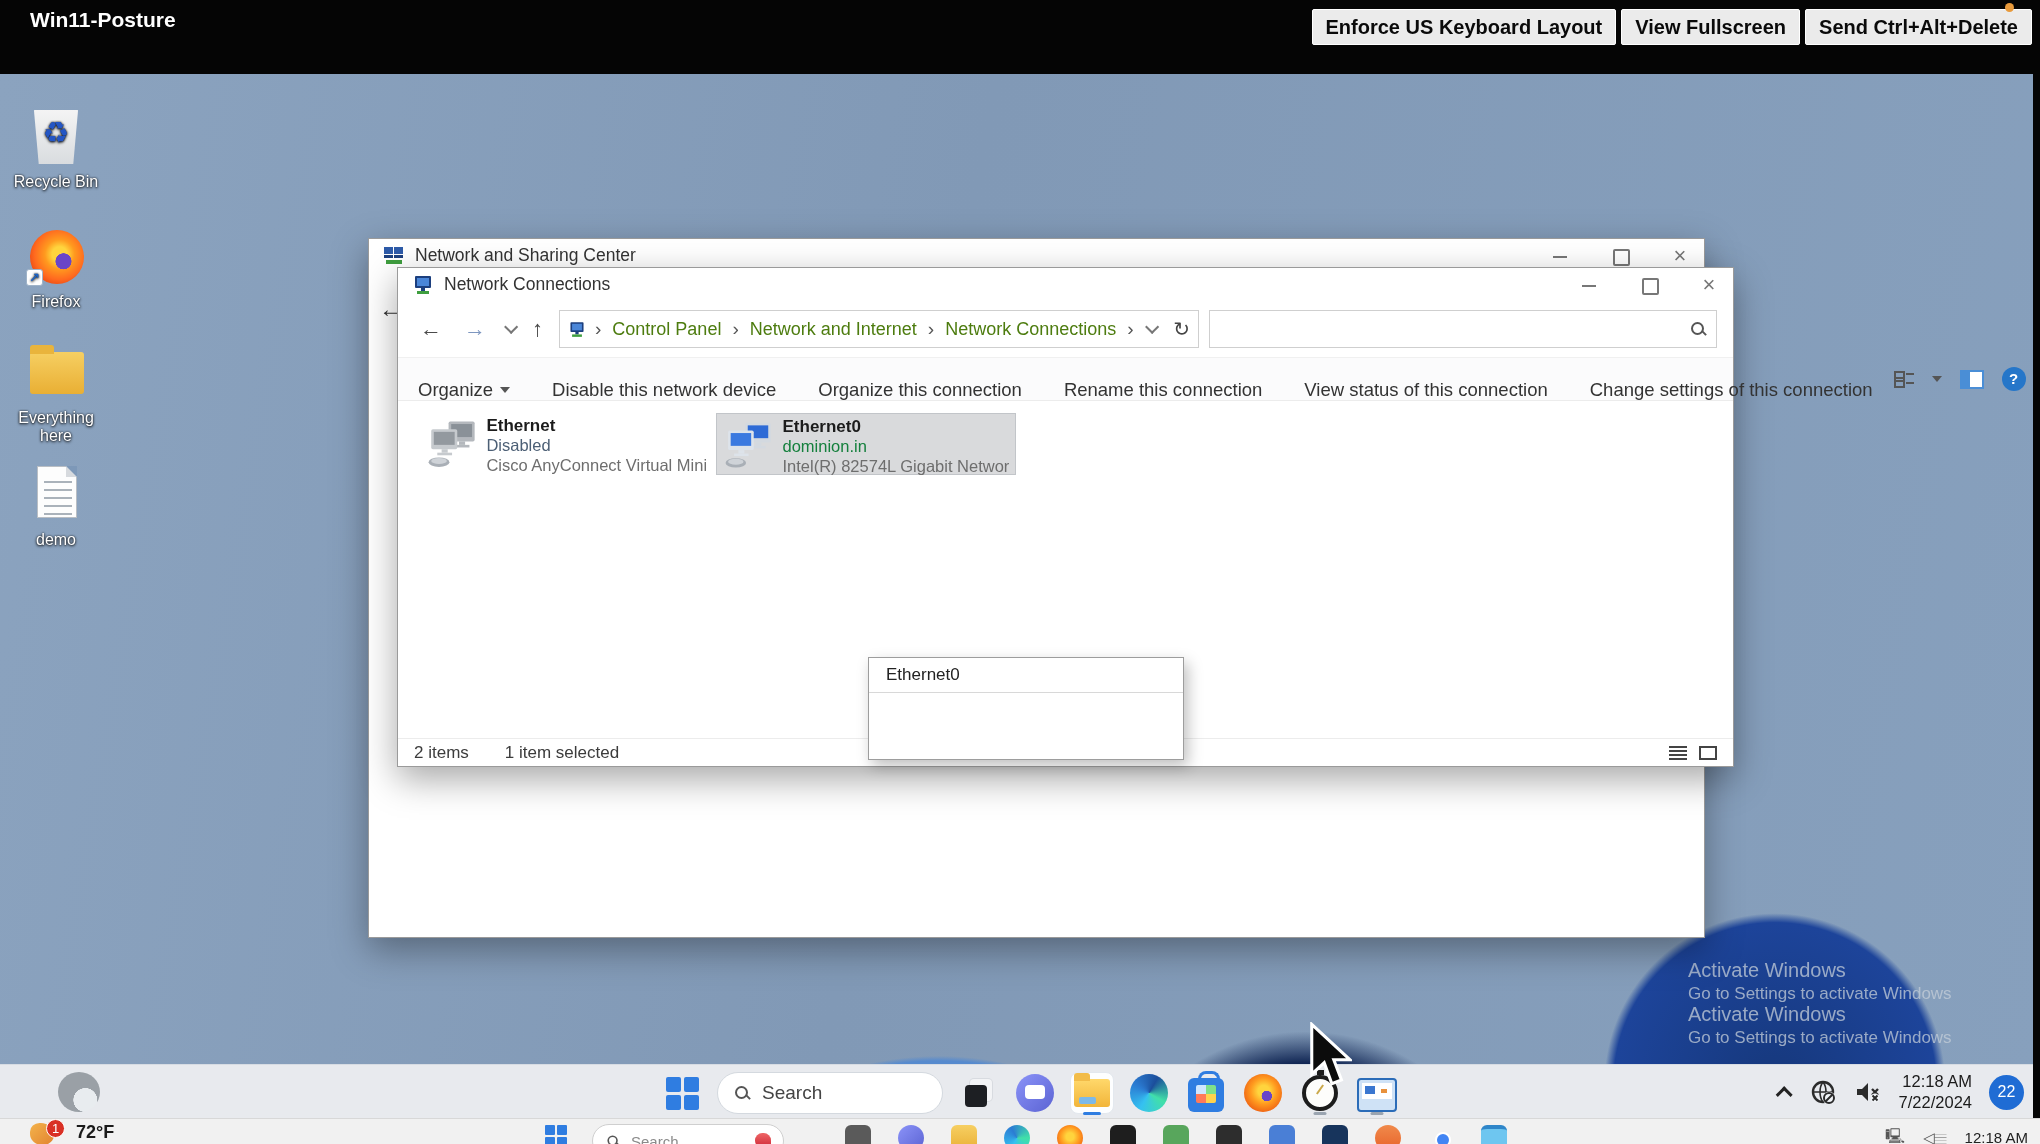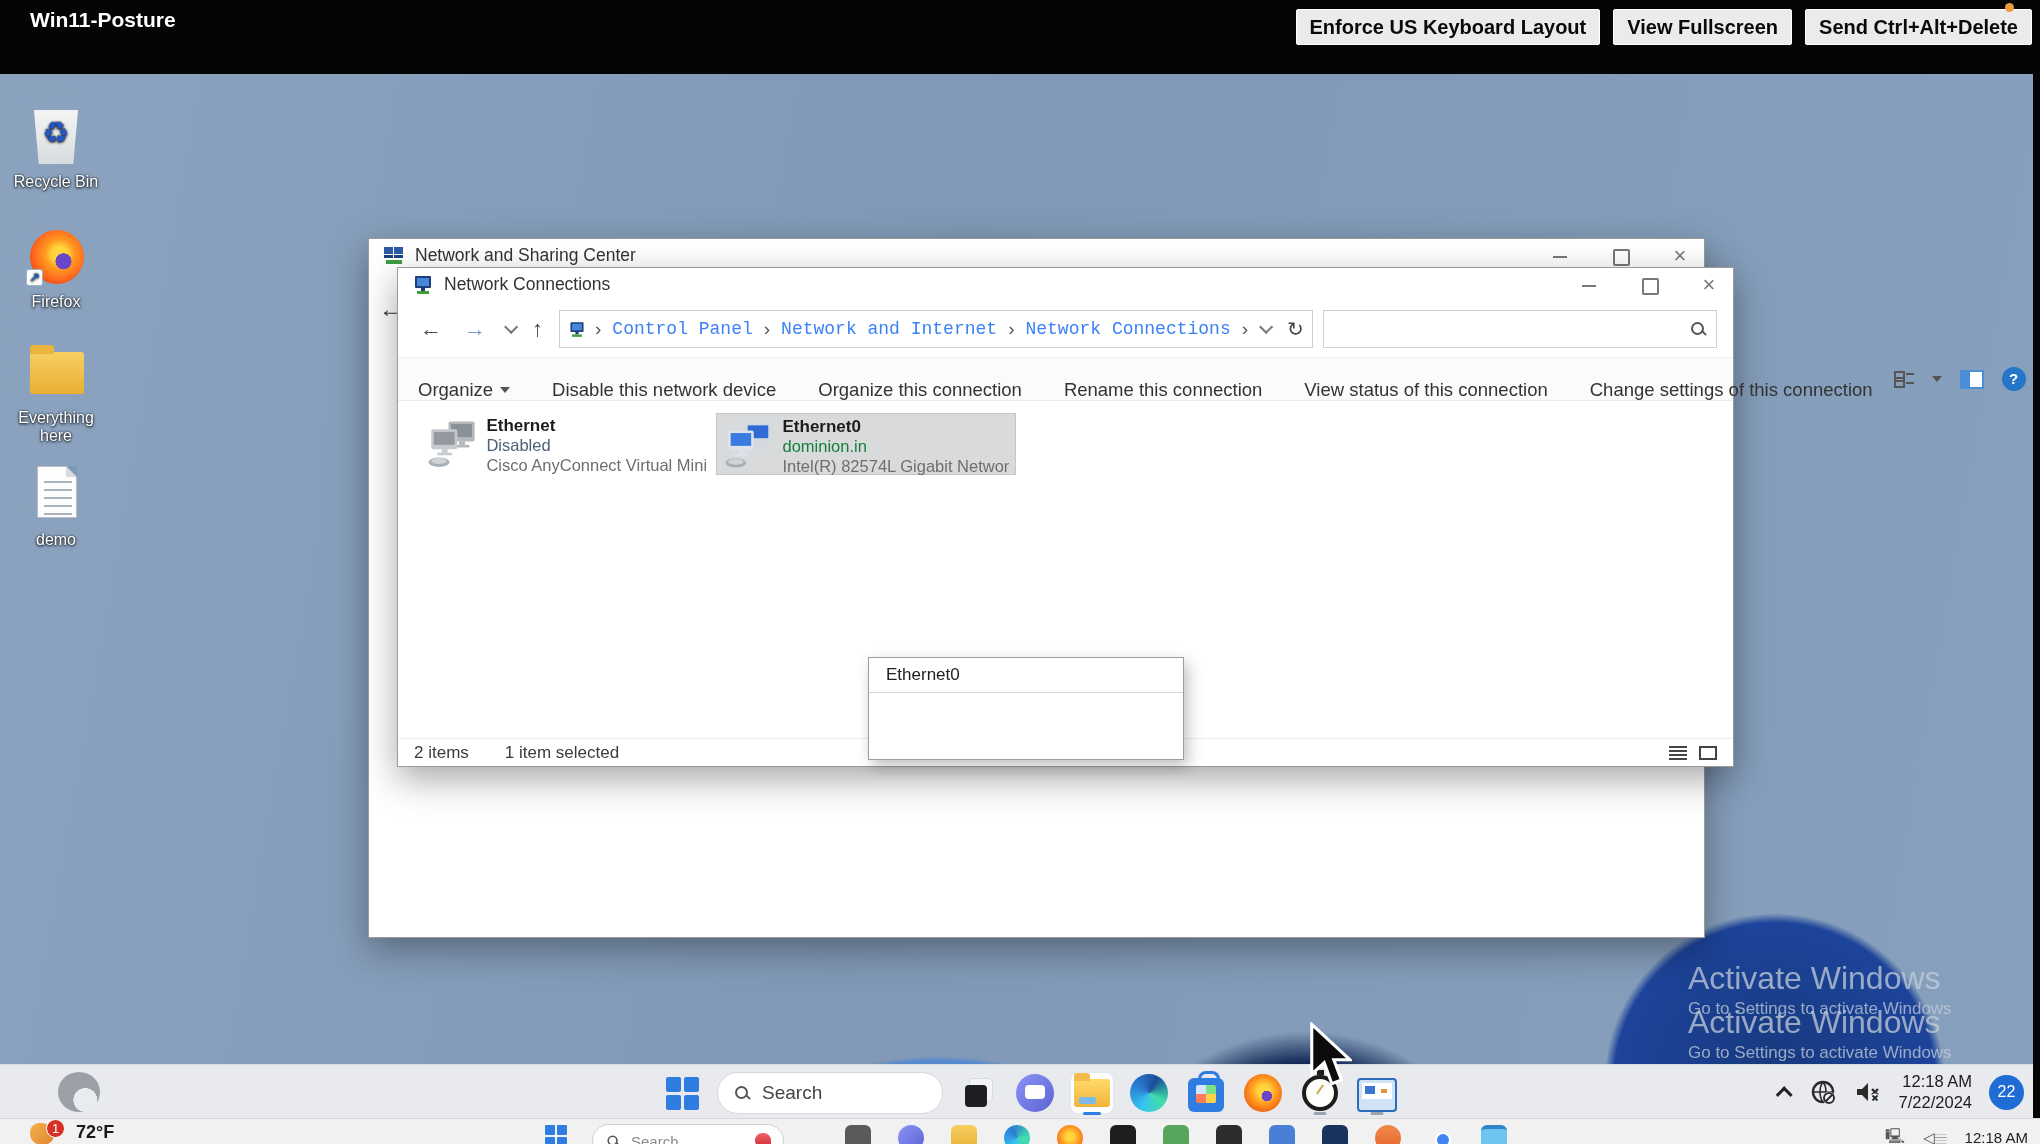--- a/index.html
+++ b/index.html
@@ -3,21 +3,21 @@
 <meta charset="utf-8">
 <style>
   html,body{margin:0;padding:0;background:#000;}
   *{box-sizing:border-box;}
   .screen{position:relative;width:2040px;height:1144px;overflow:hidden;
     font-family:"Liberation Sans","DejaVu Sans",sans-serif;background:#000;}
 
   
   .remote-bar{position:absolute;left:0;top:0;width:100%;height:74px;background:#050505;z-index:50;}
   .remote-title{position:absolute;left:30px;top:8px;color:#fff;font-size:21px;font-weight:bold;}
-  .remote-buttons{position:absolute;right:8px;top:9px;display:flex;gap:13px;}
+  .remote-buttons{position:absolute;right:8px;top:9px;display:flex;gap:5px;}
   .remote-btn{background:#ebebeb;border:1px solid #ffffff;border-radius:2px;color:#0a0a0a;
     font-size:20px;font-weight:600;padding:5px 13px;line-height:1.2;cursor:default;white-space:nowrap;}
   .orange-dot{position:absolute;right:26px;top:3px;width:9px;height:9px;border-radius:50%;background:#e89a3c;}
 
   
   .desktop{position:absolute;left:0;top:74px;width:100%;height:990px;
     background:
       radial-gradient(circle 310px at 87% 102%, #16387c 0%, #1d449a 52%, rgba(29,68,154,0) 55%),
       radial-gradient(circle 500px at 46% 131%, #0d2a66 0% 44%, #27549f 45% 57%, #568ace 58% 62%, rgba(86,138,206,0) 63%),
       radial-gradient(circle 820px at 28% 158%, #122f6b 0% 52%, #2d5cab 53% 64%, rgba(45,92,171,0) 65%),
@@ -61,21 +61,21 @@
   .nsc{left:368px;top:238px;width:1337px;height:700px;z-index:10;}
   .nsc-back{position:absolute;left:10px;top:56px;font-size:24px;color:#333;}
 
   
   .nc{left:397px;top:267px;width:1337px;height:500px;z-index:20;display:flex;flex-direction:column;}
   .navrow{position:relative;height:57px;display:flex;align-items:center;padding:0 16px;gap:10px;border-bottom:1px solid #f0f0f0;}
   .navrow .arr{font-size:22px;color:#4a4a4a;padding:0 6px;}
   .navrow .arr.fwd{color:#7e97c0;}
   .chev-s{width:10px;height:10px;border-right:2px solid #777;border-bottom:2px solid #777;transform:rotate(45deg) translateY(-3px);margin:0 2px;}
   .addrbar{display:flex;align-items:center;height:38px;border:1px solid #cfcfcf;background:#fff;flex:0 0 640px;padding:0 8px;gap:6px;}
-  .crumb{font-size:18px;color:#3b82f6;white-space:nowrap;padding:0 2px;font-family:Liberation Mono, monospace;}
+  .crumb{font-size:18px;color:#4d7c0f;white-space:nowrap;padding:0 2px;}
   .crumb-sep{font-size:19px;color:#555;padding:0 3px;}
   .addr-right{margin-left:auto;display:flex;align-items:center;gap:16px;}
   .refresh{font-size:20px;color:#444;}
   .searchbox{display:flex;align-items:center;height:38px;border:1px solid #cfcfcf;background:#fff;flex:1;padding:0 10px;}
   .searchbox input{flex:1;border:none;outline:none;font-size:17px;font-family:inherit;}
   .mag{position:relative;width:16px;height:16px;flex:0 0 auto;}
   .mag::before{content:"";position:absolute;left:1px;top:1px;width:9px;height:9px;border:2px solid #555;border-radius:50%;}
   .mag::after{content:"";position:absolute;left:11px;top:11px;width:6px;height:2px;background:#555;transform:rotate(45deg);}
 
   .toolbar{display:flex;align-items:center;height:43px;background:#fbfbfc;border-bottom:1px solid #ececec;
@@ -109,21 +109,21 @@
     background:linear-gradient(#fbfbfb,#ebebec);font-size:17px;color:#333;}
 
   .statusbar{height:28px;display:flex;align-items:center;padding:0 16px;border-top:1px solid #ececec;
     font-size:17px;color:#3c3c3c;gap:36px;}
   .sb-right{margin-left:auto;display:flex;align-items:center;gap:12px;}
   .ico-list{display:inline-block;width:18px;height:14px;background:repeating-linear-gradient(#444 0 2px,transparent 2px 4px);}
   .ico-thumb{display:inline-block;width:18px;height:14px;border:2px solid #444;}
 
   
   .wm{position:absolute;color:rgba(196,205,216,0.75);z-index:8;line-height:1.25;pointer-events:none;}
-  .wm .w1{font-size:32px;}
+  .wm .w1{font-size:20px;}
   .wm .w2{font-size:17px;}
 
   
   .vmbar{position:absolute;left:0;top:1064px;width:100%;height:54px;background:rgba(241,244,248,0.96);
     border-top:1px solid rgba(210,216,224,.8);z-index:30;}
   .widgets{position:absolute;left:58px;top:7px;width:42px;height:40px;border-radius:50%;
     background:radial-gradient(circle at 65% 70%, #e8ecef 0 30%, #9aa0a6 31% 100%);}
   .tb-center{position:absolute;left:660px;top:5px;display:flex;align-items:center;gap:13px;height:46px;}
   .tb-ic{position:relative;width:44px;height:46px;display:flex;align-items:center;justify-content:center;}
   .tb-ic .ind{position:absolute;bottom:1px;left:50%;transform:translateX(-50%);width:13px;height:3px;border-radius:2px;background:#9aa4b0;}

